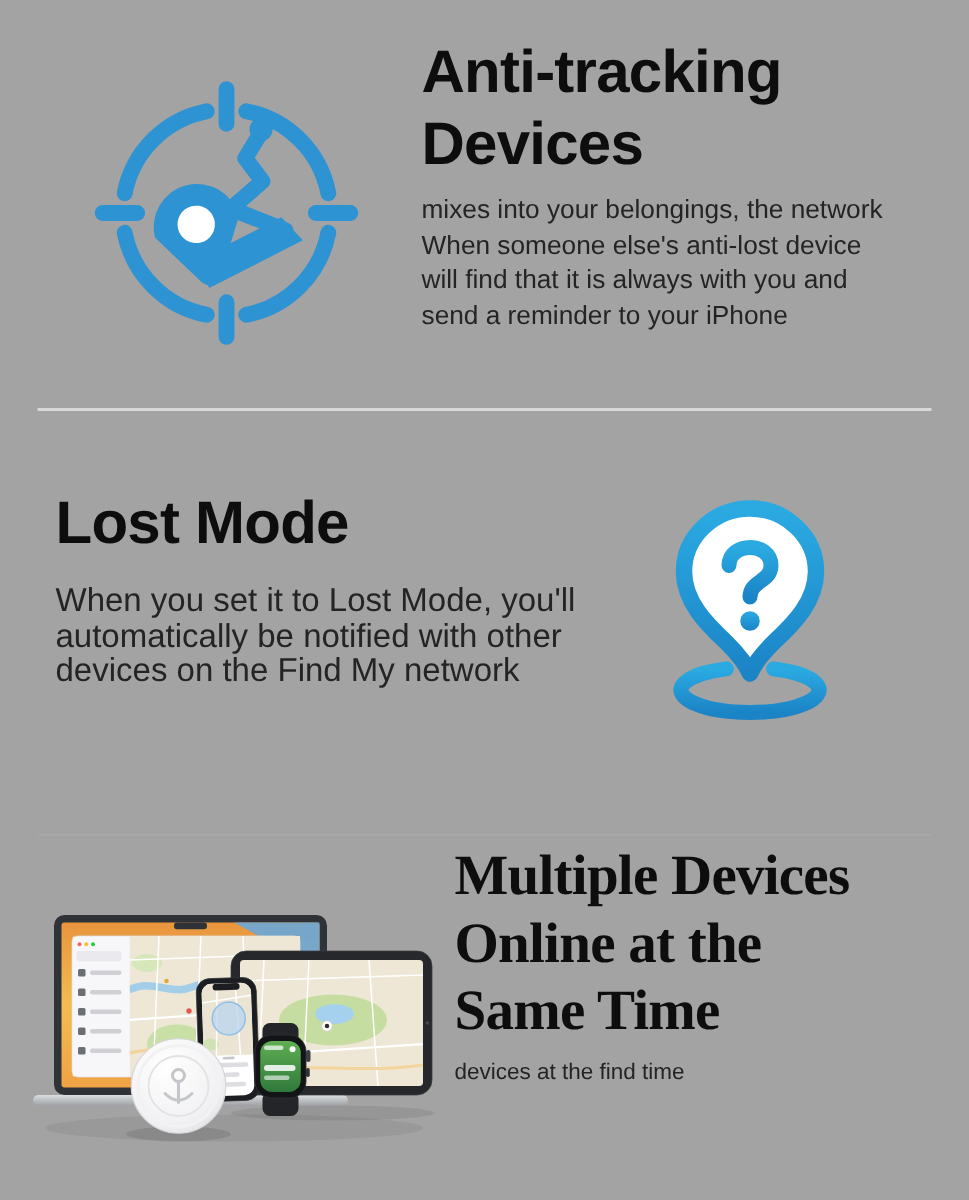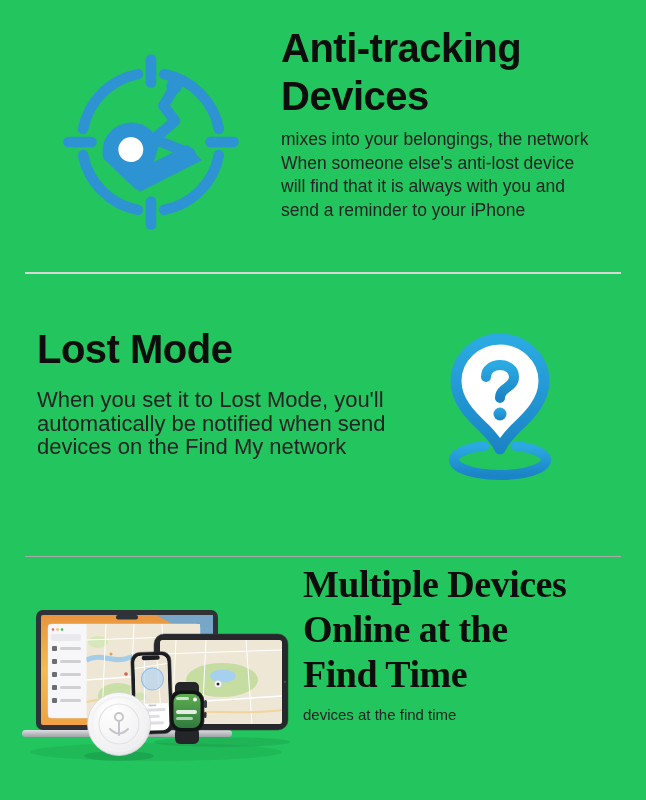--- a/index.html
+++ b/index.html
@@ -1,17 +1,17 @@
 <!DOCTYPE html>
 <html><head>
 <meta charset="utf-8">
 <style>
   html,body{margin:0;padding:0;background:#fff;}
   .page{
-    position:relative;width:646px;height:800px;margin:0 auto;background:#22c55e;
+    position:relative;width:646px;height:800px;margin:0 auto;background:#a3a3a3;
     font-family:"Liberation Sans","DejaVu Sans",sans-serif;color:#111;overflow:hidden;
   }
   .abs{position:absolute;}
   .feature-title{font-weight:700;color:#0d0d0d;letter-spacing:-0.5px;margin:0;}
   .t-lg{font-size:40px;line-height:48px;}
   .t-md{font-size:38px;line-height:45px;font-family:Liberation Serif, serif;}
   .feature-desc{color:#242424;margin:0;}
   .d-lg{font-size:17.5px;line-height:23.5px;margin-top:8px;}
   .d-lg2{font-size:22px;line-height:23.5px;margin-top:15px;}
   .d-sm{font-size:15px;line-height:21px;margin-top:7px;}
@@ -67,21 +67,21 @@
   </div>
 
   <div class="divider divider-1"></div>
 
   <div class="abs s2-text">
     <h1 class="feature-title t-lg">
       <div>Lost Mode</div>
     </h1>
     <div class="feature-desc d-lg2">
       <div>When you set it to Lost Mode, you'll</div>
-      <div>automatically be notified when send</div>
+      <div>automatically be notified with other</div>
       <div>devices on the Find My network</div>
     </div>
   </div>
 
   <div class="abs s2-icon">
     <svg viewBox="0 0 140 152" width="140" height="152" aria-hidden="true">
       <defs>
         <linearGradient id="pg" x1="0" y1="0" x2="0" y2="1">
           <stop offset="0" stop-color="#2BAAE2"></stop>
           <stop offset="1" stop-color="#1B84C6"></stop>
@@ -247,20 +247,20 @@
           <path d="M104 145 Q113 154 122 145"></path>
         </g>
       </g>
     </svg>
   </div>
 
   <div class="abs s3-text">
     <h1 class="feature-title t-md">
       <div>Multiple Devices</div>
       <div>Online at the</div>
-      <div>Find Time</div>
+      <div>Same Time</div>
     </h1>
     <div class="feature-desc d-sm">
       <div>devices at the find time</div>
     </div>
   </div>
 
 </div>
 
 </body></html>

